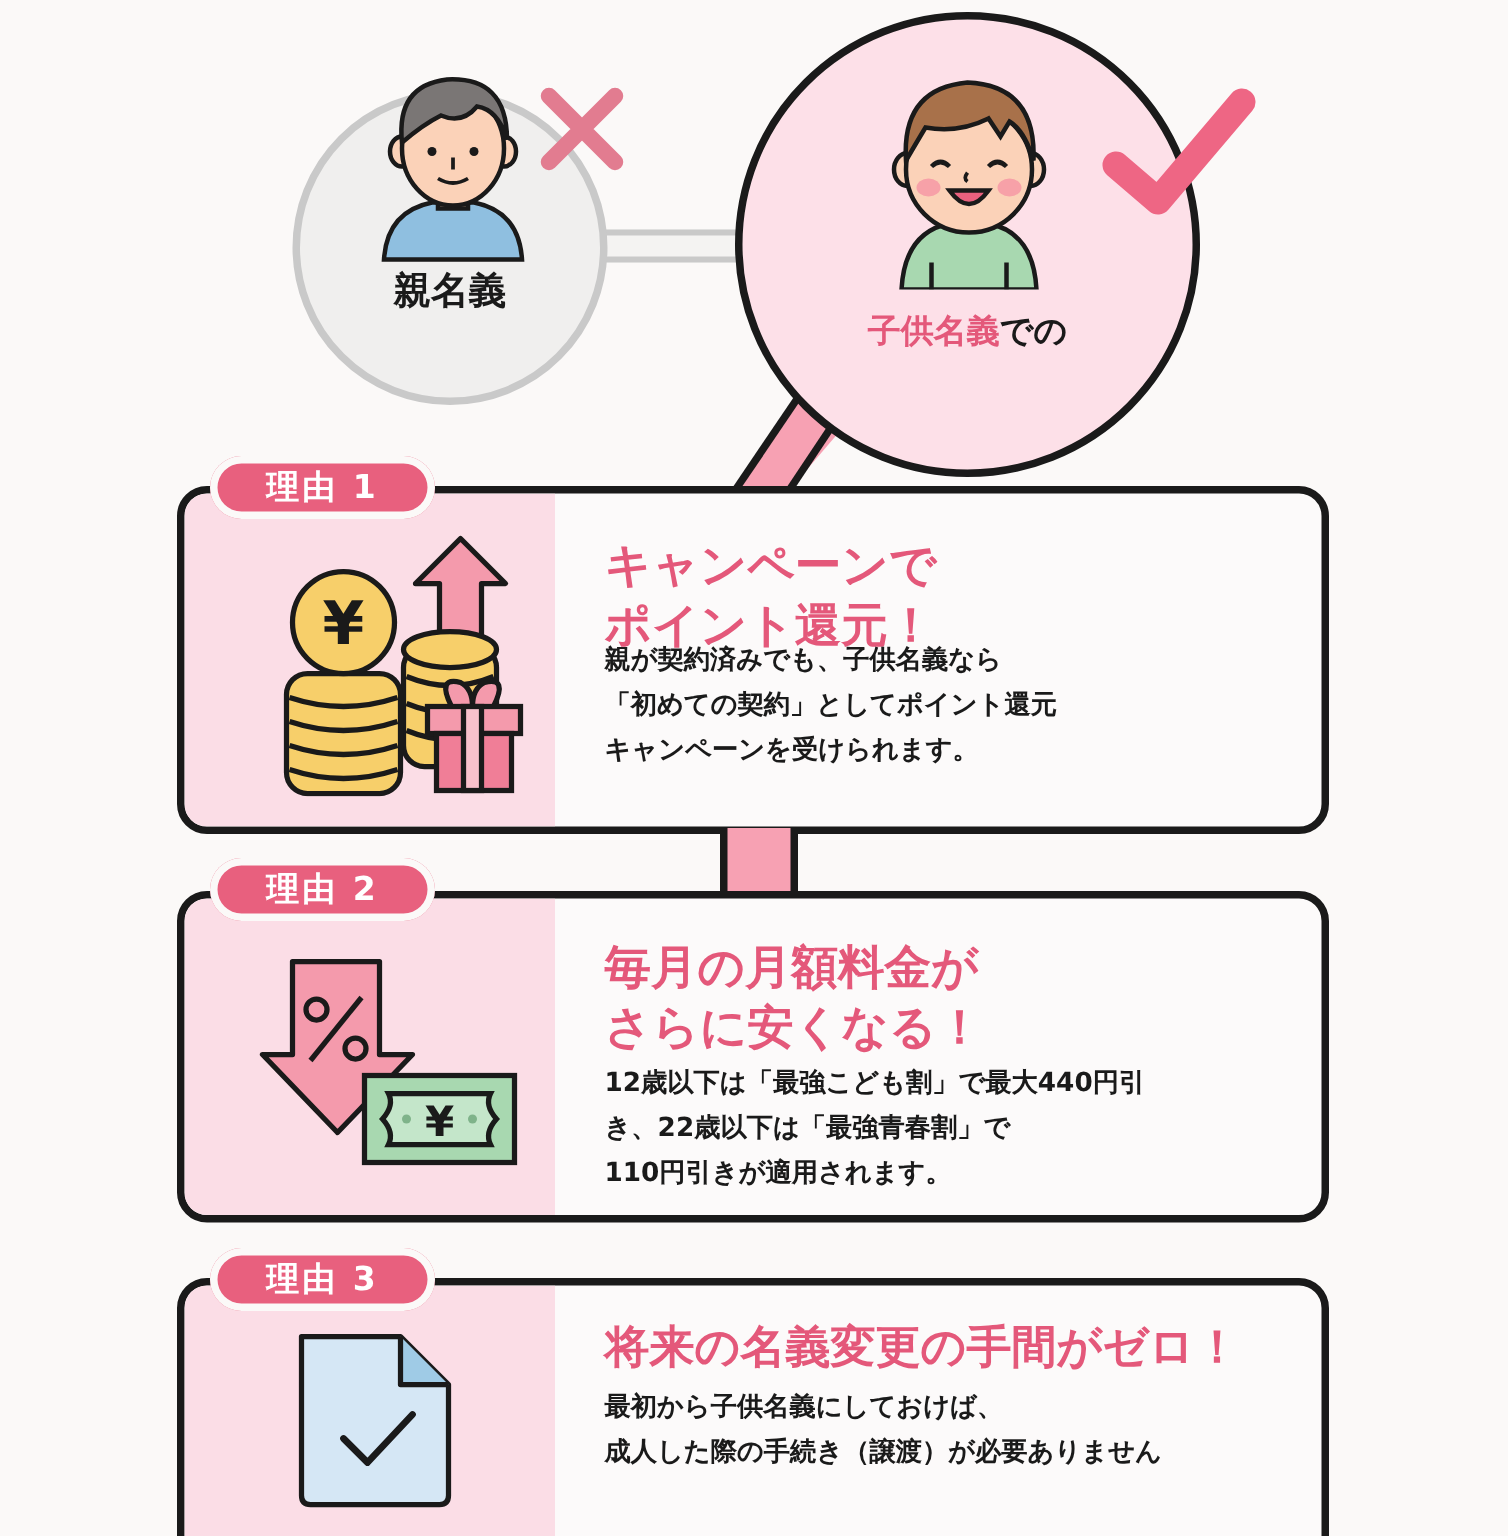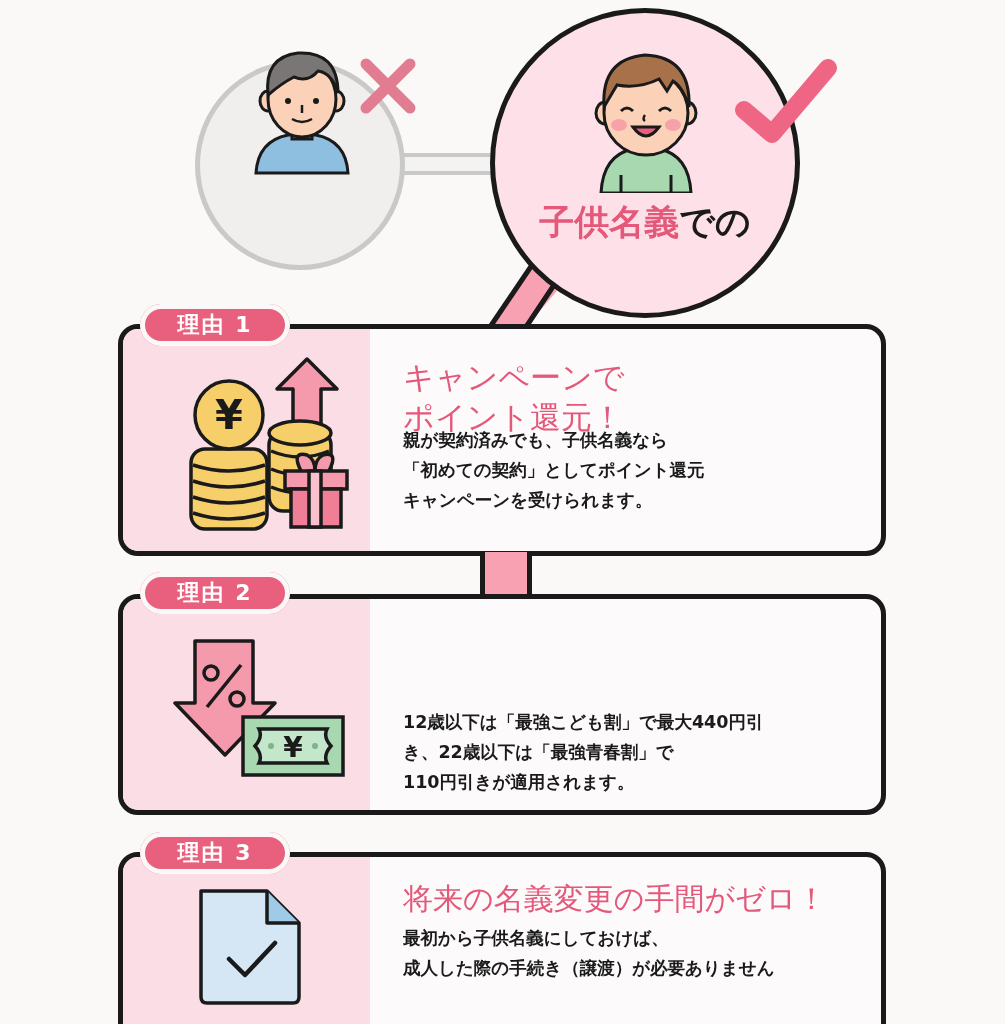--- a/index.html
+++ b/index.html
@@ -22,39 +22,39 @@
   .connector-h {
     position:absolute; left:398px; top:153px; width:98px; height:14px;
     background:#f4f3f2; border-top:4px solid #c9c9c9; border-bottom:4px solid #c9c9c9;
   }
   .parent-label {
     position:absolute; left:0; width:100%; top:112px; text-align:center;
     font-size:25px; font-weight:bold; color:#1a1a1a;
   }
   .child-label {
     position:absolute; left:0; width:100%; top:190px; text-align:center;
-    font-size:35px; font-weight:bold; line-height:38px; color:#1a1a1a;
+    font-size:22px; font-weight:bold; line-height:38px; color:#1a1a1a;
   }
   .child-label .hl { color:#e4587a; }
   
   .reason-box {
     position:absolute; left:118px; width:768px; box-sizing:border-box;
     border:5px solid #1a1a1a; border-radius:20px; background:#fcfafa; overflow:hidden;
   }
   .reason-box .left-panel {
     position:absolute; left:0; top:0; bottom:0; width:247px; background:#fbdde6;
   }
   .badge {
     position:absolute; left:140px; height:42px; width:150px; border-radius:21px;
     background:#e8607e; color:#fff; font-weight:bold; font-size:22px;
     display:flex; align-items:center; justify-content:center; letter-spacing:2px;
     z-index:3; box-shadow:0 0 0 5px #fbf9f8 inset;
   }
   .reason-title {
-    position:absolute; left:280px; color:#e4587a; font-weight:normal;
+    position:absolute; left:280px; color:#e4587a; font-weight:bold;
     font-size:31px; line-height:40px; white-space:pre-line;
   }
   .reason-body {
     position:absolute; left:280px; font-weight:bold; font-size:17.5px; line-height:30px;
     color:#1a1a1a; white-space:pre-line;
   }
   .pink-connector { position:absolute; background:#f7a1b3; }
   .icon-wrap { position:absolute; }
 </style>
 </head>
@@ -74,20 +74,21 @@
 
     <ellipse cx="54" cy="56" rx="34" ry="38" fill="#fbd2b8" stroke="#1a1a1a" stroke-width="3"></ellipse>
 
     <path d="M20 52 Q16 14 50 10 Q90 8 90 50 Q84 30 70 28 Q60 40 46 34 Q34 40 20 52 Z" fill="#7a7675" stroke="#1a1a1a" stroke-width="3"></path>
 
     <circle cx="40" cy="58" r="3" fill="#1a1a1a"></circle>
     <circle cx="68" cy="58" r="3" fill="#1a1a1a"></circle>
     <path d="M54 62 L54 70" stroke="#1a1a1a" stroke-width="2.5"></path>
     <path d="M44 76 Q54 82 64 76" stroke="#1a1a1a" stroke-width="2.5" fill="none"></path>
   </svg>
+  <div class="parent-label">親名義</div>
 </div>
 
 <svg class="abs" style="left:358px;top:56px" width="60" height="60" viewBox="0 0 60 60">
   <path d="M8 8 L52 52 M52 8 L8 52" stroke="#e27c90" stroke-width="11" stroke-linecap="round"></path>
 </svg>
 
 <svg class="abs" style="left:480px;top:255px" width="90" height="75" viewBox="0 0 90 75">
   <polygon points="10,72 52,10 82,30 46,72" fill="#f7a1b3"></polygon>
   <path d="M10 72 L52 10" stroke="#1a1a1a" stroke-width="5"></path>
   <path d="M46 72 L74 30" stroke="#1a1a1a" stroke-width="5"></path>
@@ -171,20 +172,22 @@
     <circle cx="40" cy="36" r="7" fill="none" stroke="#1a1a1a" stroke-width="3.5"></circle>
     <circle cx="66" cy="62" r="7" fill="none" stroke="#1a1a1a" stroke-width="3.5"></circle>
     <path d="M70 28 L36 70" stroke="#1a1a1a" stroke-width="3.5"></path>
 
     <rect x="72" y="80" width="100" height="58" fill="#a8d8b0" stroke="#1a1a1a" stroke-width="3.5"></rect>
     <path d="M88 92 L156 92 Q152 100 160 109 Q152 118 156 126 L88 126 Q92 118 84 109 Q92 100 88 92 Z" fill="#c4e6ca" stroke="#1a1a1a" stroke-width="3.5"></path>
     <circle cx="100" cy="109" r="3" fill="#7fb38a"></circle>
     <circle cx="144" cy="109" r="3" fill="#7fb38a"></circle>
     <text x="122" y="120" text-anchor="middle" font-size="28" font-weight="bold" fill="#1a1a1a" font-family="'DejaVu Sans',sans-serif">¥</text>
   </svg>
+  <div class="reason-title" style="top:26px">毎月の月額料金が
+さらに安くなる！</div>
   <div class="reason-body" style="top:108px">12歳以下は「最強こども割」で最大440円引
 き、22歳以下は「最強青春割」で
 110円引きが適用されます。</div>
 </div>
 <div class="badge" style="top:572px">
   <span>理由 2</span>
 </div>
 
 <div class="reason-box" style="top:852px;height:206px">
   <div class="left-panel"></div>

